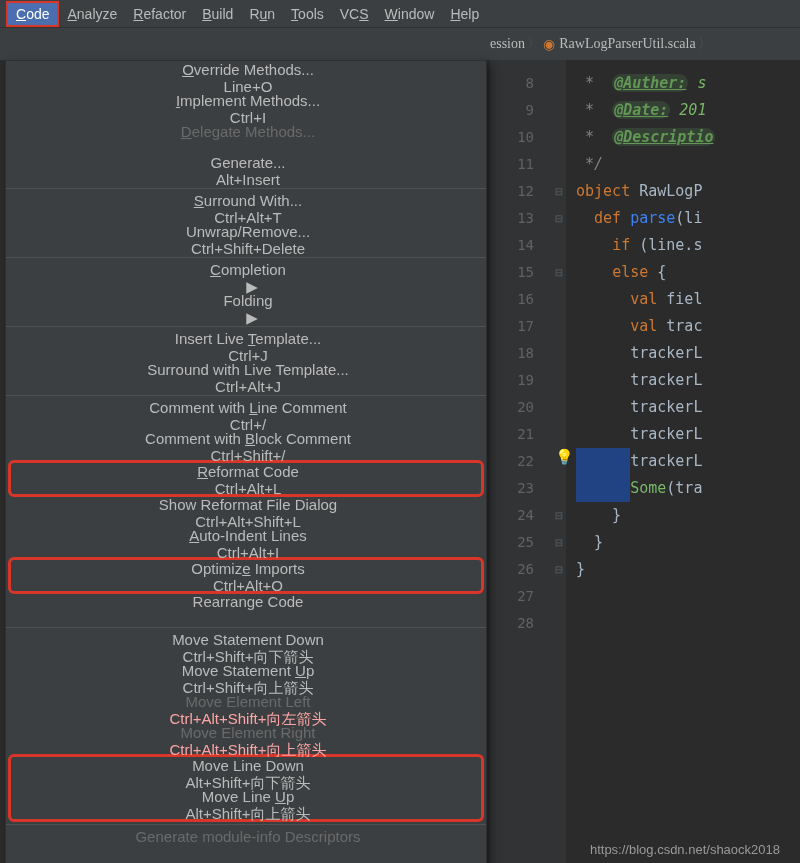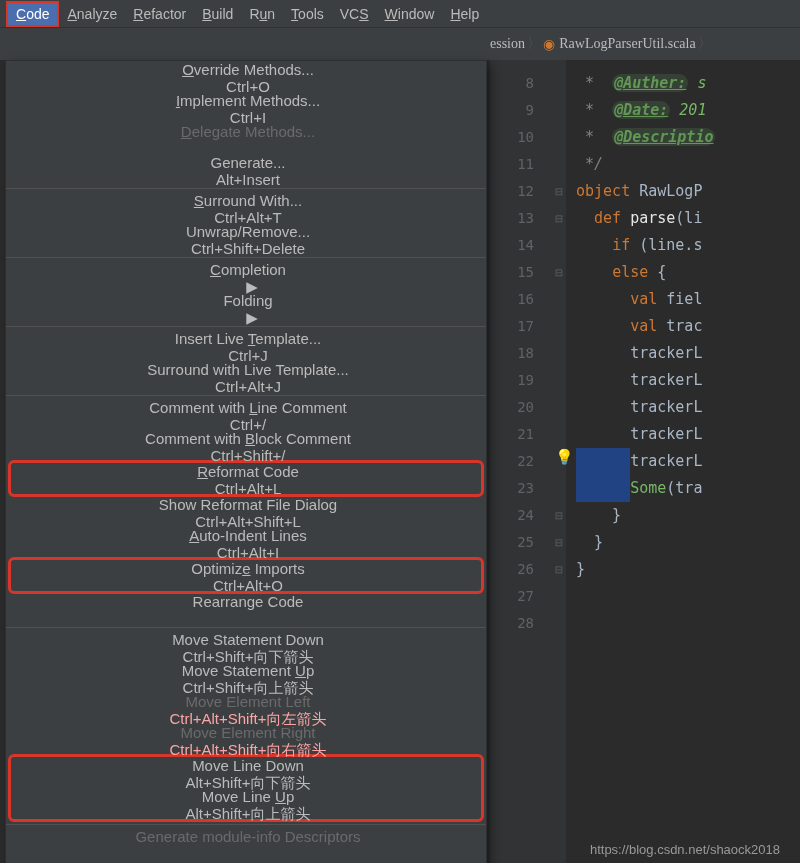--- a/index.html
+++ b/index.html
@@ -137,21 +137,21 @@
   font-size: 15px;
   line-height: 27px;
   color: #a9b7c6;
   white-space: pre;
   overflow: hidden;
 }
 .c-comment { color: #808080; font-style: italic; }
 .c-doc-tag { color: #629755; text-decoration: underline; font-weight: bold; font-style: italic; background: #344134; padding: 0 2px; border-radius: 9px; }
 .c-doc-val { color: #77b767; font-style: italic; }
 .c-kw { color: #cc7832; }
-.c-mtd { color: #e5e5e5; }
+.c-mtd { color: #3b82f6; }
 .line { height: 27px; }
 .sel { background: #214283; display: inline-block; }
 .bulb {
   position: absolute;
   left: 555px;
   top: 388px;
   color: #ffc66d;
   font-size: 15px;
   z-index: 5;
 }
@@ -247,21 +247,21 @@
         <span class="fold-mark"></span>
       </div>
     <div class="code"><div class="line"> <span class="c-comment">*  </span><span class="c-doc-tag">@Auther:</span> <span class="c-doc-val">s</span></div><div class="line"> <span class="c-comment">*  </span><span class="c-doc-tag">@Date:</span> <span class="c-doc-val">201</span></div><div class="line"> <span class="c-comment">*  </span><span class="c-doc-tag">@Descriptio</span></div><div class="line"> <span class="c-comment">*/</span></div><div class="line"><span class="c-kw">object</span> RawLogP</div><div class="line">  <span class="c-kw">def</span> <span class="c-mtd">parse</span>(li</div><div class="line">    <span class="c-kw">if</span> (line.s</div><div class="line">    <span class="c-kw">else</span> {</div><div class="line">      <span class="c-kw">val</span> fiel</div><div class="line">      <span class="c-kw">val</span> trac</div><div class="line">      trackerL</div><div class="line">      trackerL</div><div class="line">      trackerL</div><div class="line">      trackerL</div><div class="line"><span class="sel">      </span>trackerL</div><div class="line"><span class="sel">      </span><span class="c-doc-val" style="font-style:normal">Some</span>(tra</div><div class="line">    }</div><div class="line">  }</div><div class="line">}</div><div class="line"></div><div class="line"></div></div>
   </div>
 
   <span class="bulb">💡</span>
 
   <div class="dropdown">
       <div class="menu-item">
         <span class="menu-label"><span class="mnemonic">O</span>verride Methods...</span>
-        <span class="menu-shortcut">Ctrl+O</span>
+        <span class="menu-shortcut">Line+O</span>
       </div>
       <div class="menu-item">
         <span class="menu-label"><span class="mnemonic">I</span>mplement Methods...</span>
         <span class="menu-shortcut">Ctrl+I</span>
       </div>
       <div class="menu-item disabled">
         <span class="menu-label"><span class="mnemonic">D</span>elegate Methods...</span>
       </div>
       <div class="menu-item">
         <span class="menu-label">Generate...</span>
@@ -334,21 +334,21 @@
       <div class="menu-item">
         <span class="menu-label">Move Statement <span class="mnemonic">U</span>p</span>
         <span class="menu-shortcut">Ctrl+Shift+向上箭头</span>
       </div>
       <div class="menu-item disabled">
         <span class="menu-label">Move Element Left</span>
         <span class="menu-shortcut">Ctrl+Alt+Shift+向左箭头</span>
       </div>
       <div class="menu-item disabled">
         <span class="menu-label">Move Element Right</span>
-        <span class="menu-shortcut">Ctrl+Alt+Shift+向右箭头</span>
+        <span class="menu-shortcut">Ctrl+Alt+Shift+向上箭头</span>
       </div>
       <div class="highlight-red">
         <div class="menu-item">
           <span class="menu-label">Move Line Down</span>
           <span class="menu-shortcut">Alt+Shift+向下箭头</span>
         </div>
         <div class="menu-item">
           <span class="menu-label">Move Line <span class="mnemonic">U</span>p</span>
           <span class="menu-shortcut">Alt+Shift+向上箭头</span>
         </div>

